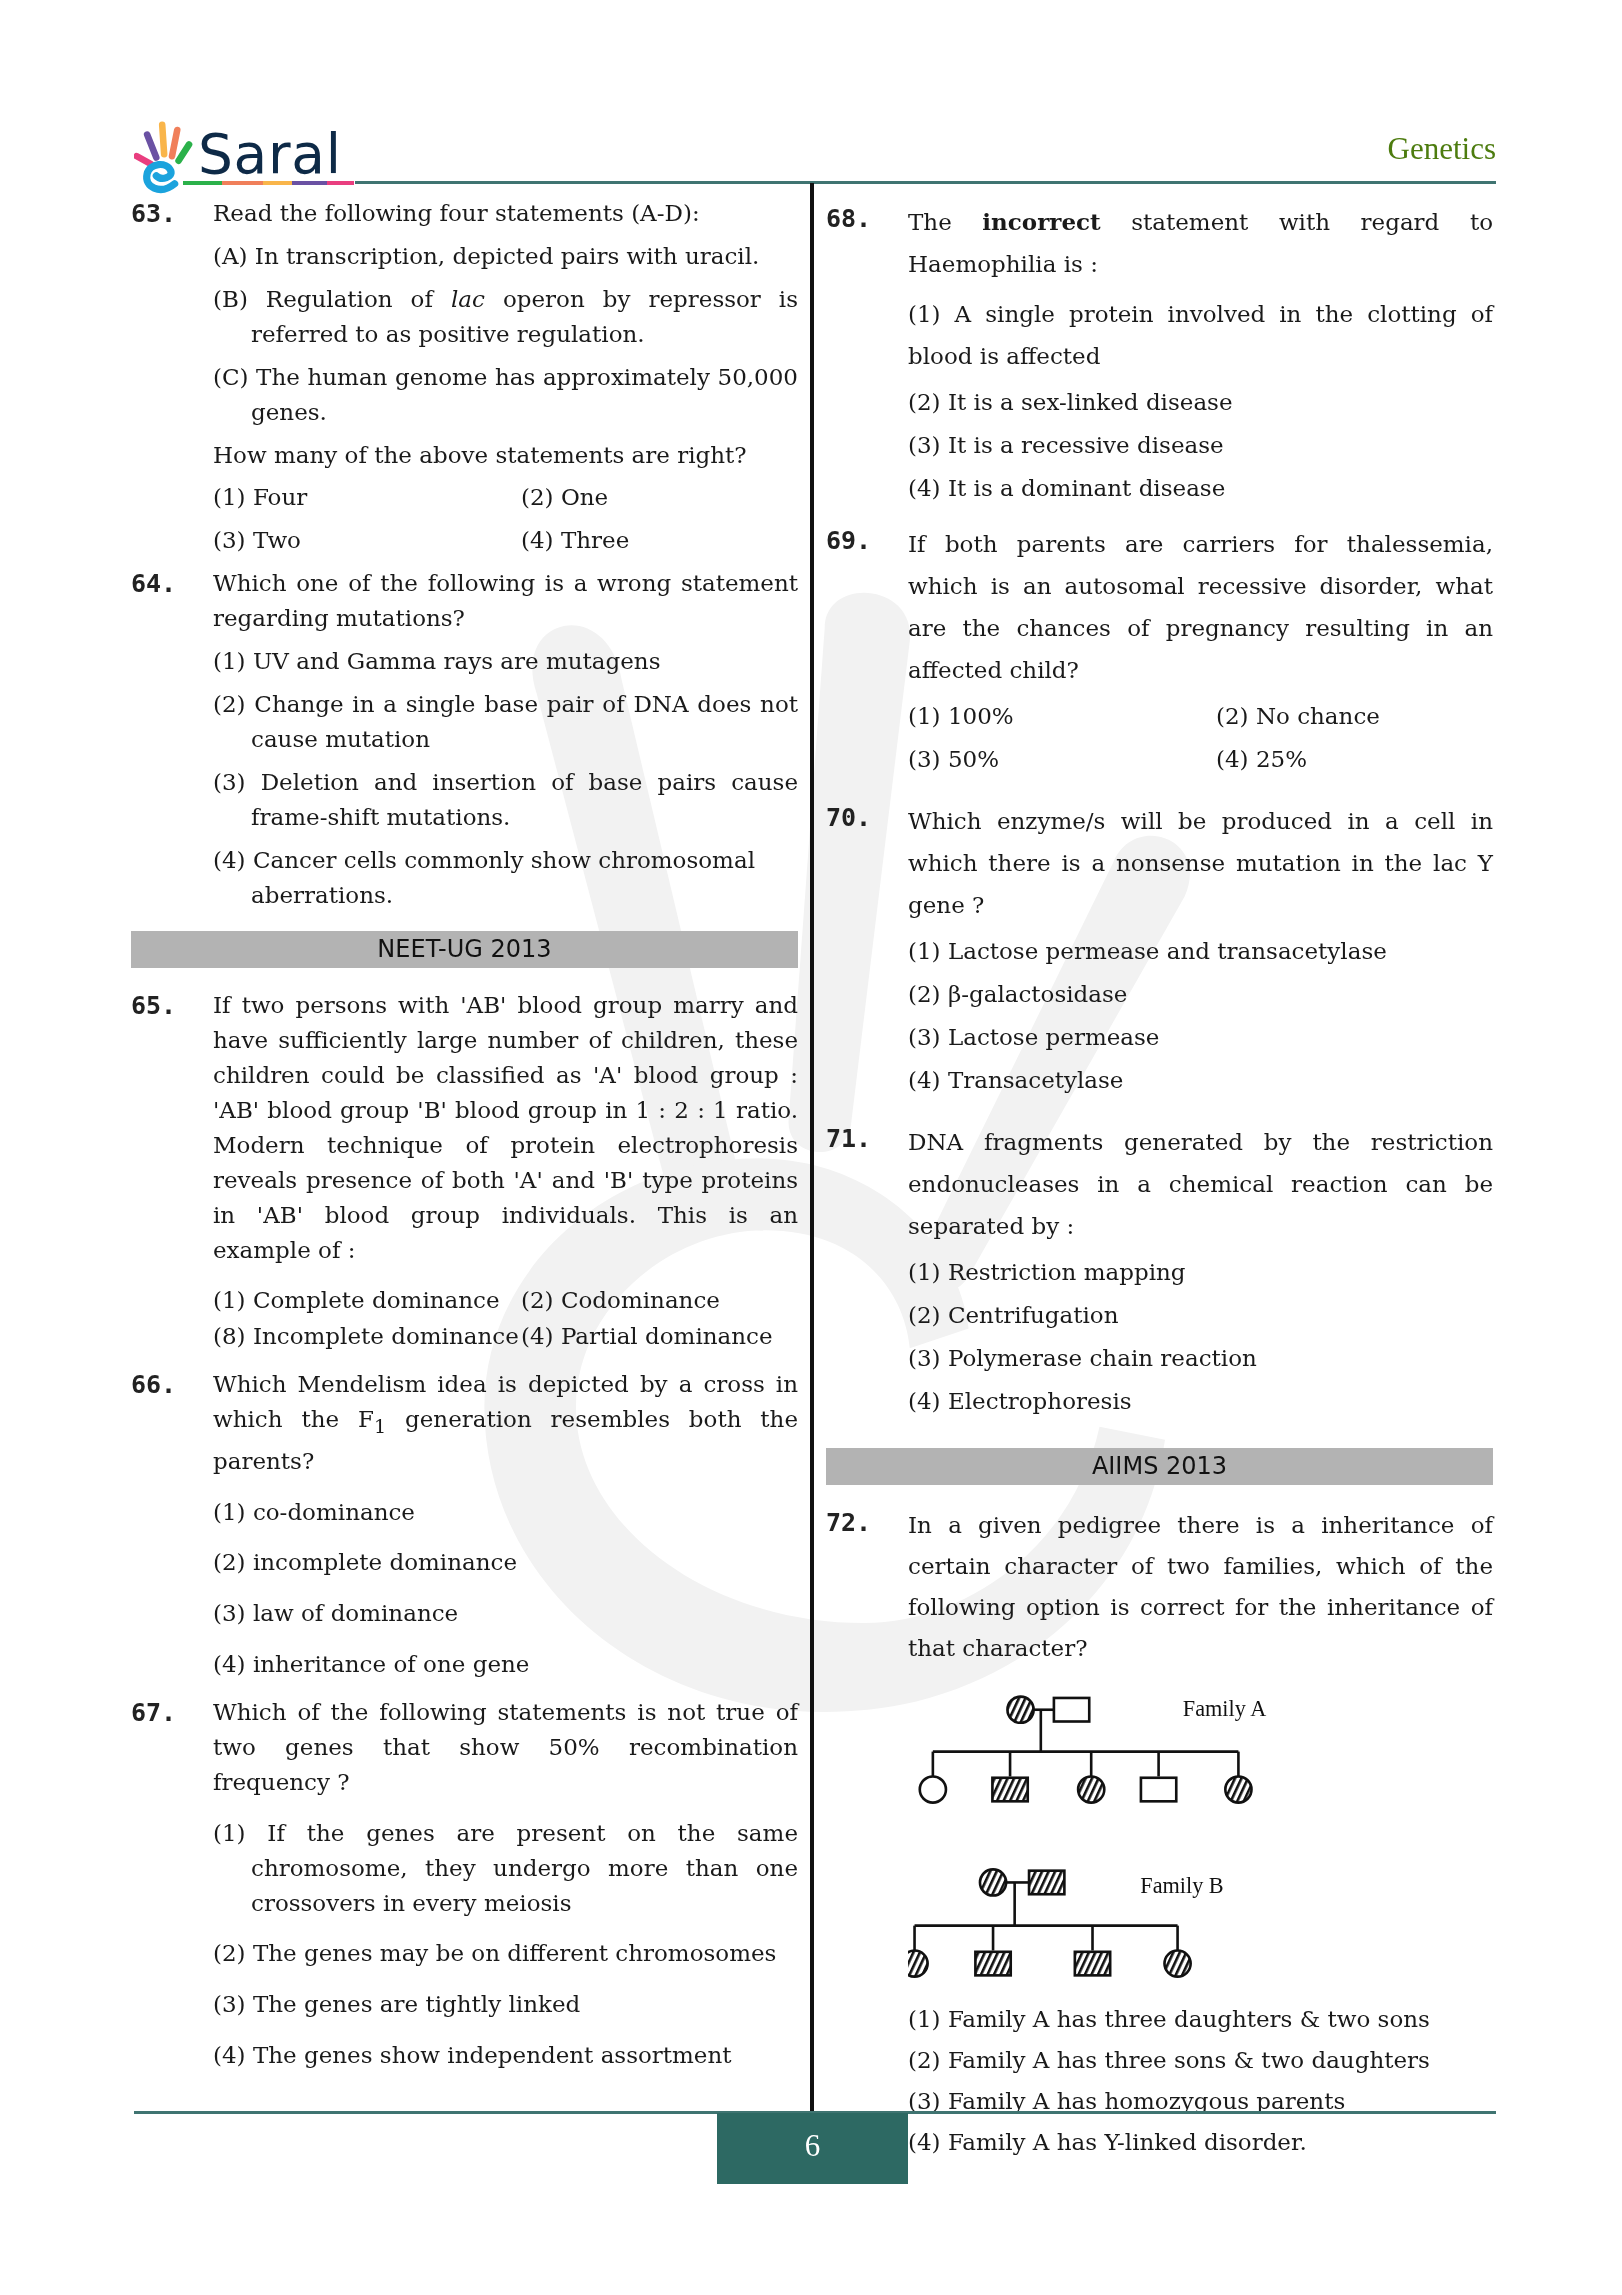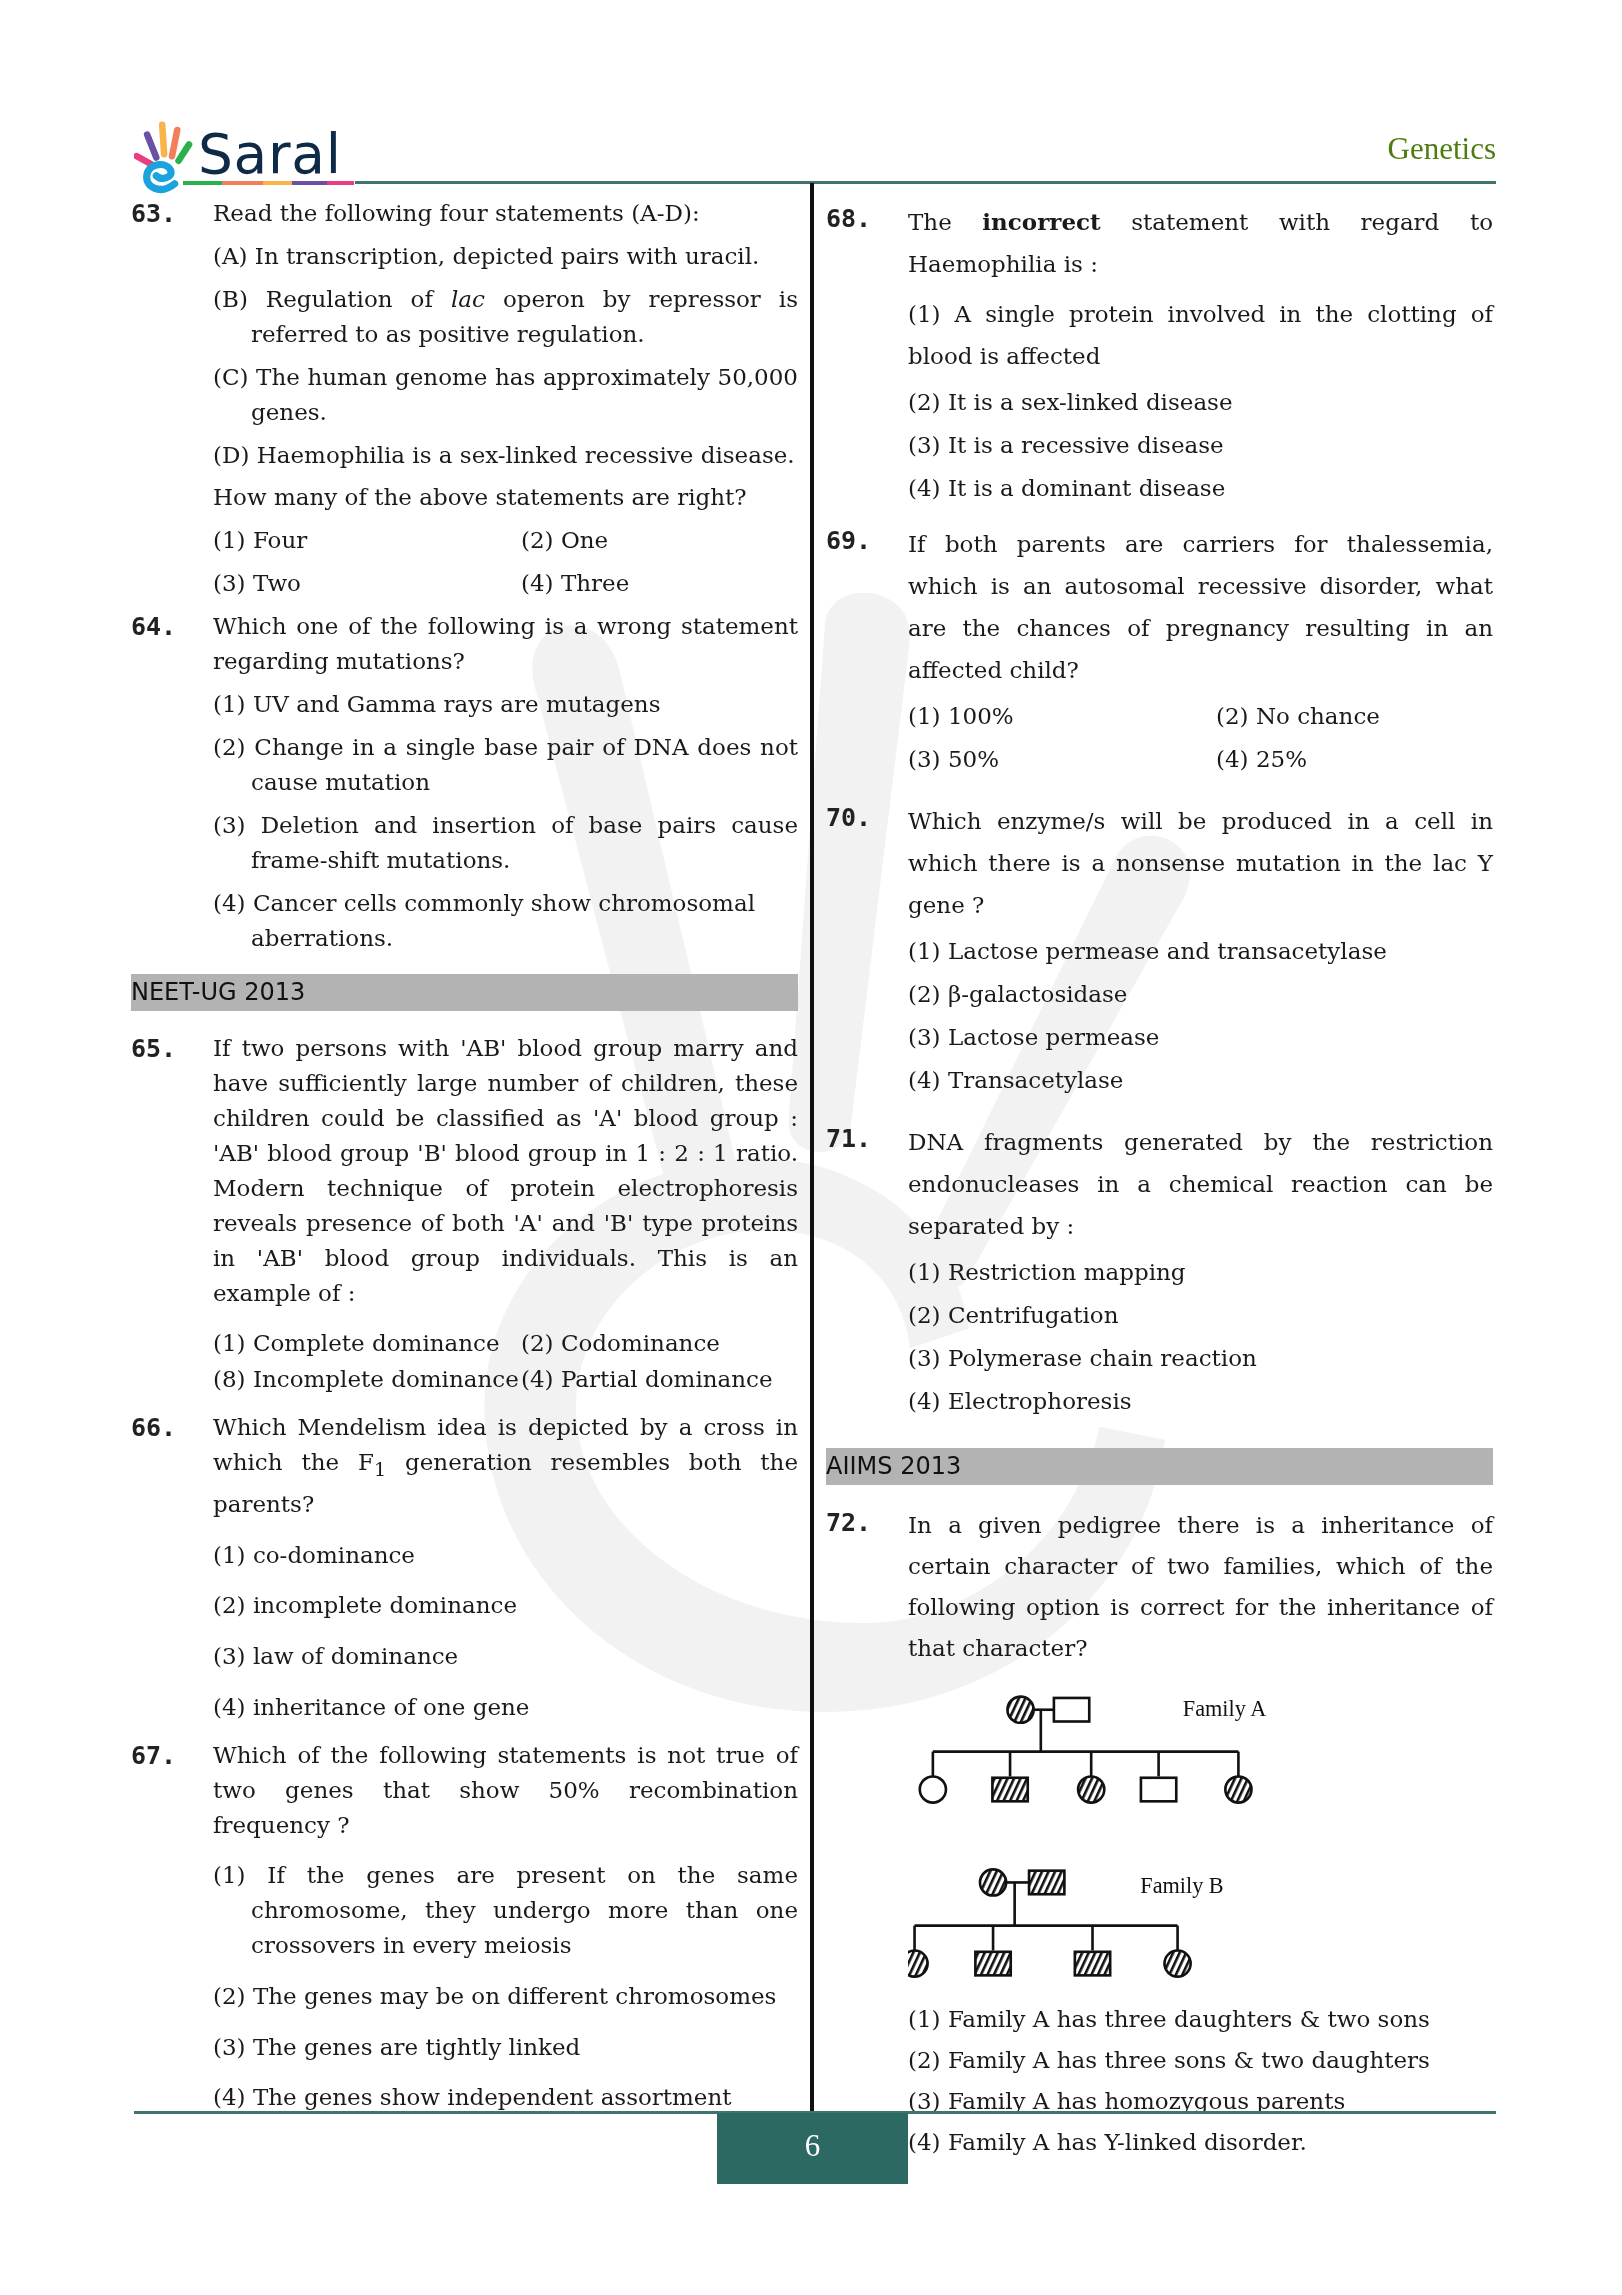--- a/index.html
+++ b/index.html
@@ -28,21 +28,21 @@
   .col { position: absolute; top: 196px; width: 667px; }
   .col.left { left: 131px; }
   .col.right { left: 826px; }
   .q { position: relative; padding-left: 82px; font-size: 23px; line-height: 35px; }
   .qnum { position: absolute; left: 0; top: 0; font-family: "DejaVu Sans Mono", monospace; font-size: 25px; font-weight: bold; color: #222; }
   .qtext { text-align: justify; }
   .opt { margin-top: 7.9px; }
   .opt.hang { padding-left: 38px; text-indent: -38px; }
   .grid2 { display: grid; grid-template-columns: 308px 1fr; row-gap: 8px; margin-top: 7.9px; }
   .section-bar {
-    background: #b3b3b3; height: 37px; line-height: 37px; 
+    background: #b3b3b3; height: 37px; line-height: 37px; text-align: center;
     font-family: "DejaVu Sans", sans-serif; font-size: 24px; color: #111;
   }
   b.em { font-weight: bold; }
   .pedigree { margin-top: 13px; }
   
   .footer-rule { position: absolute; left: 134px; top: 2111px; width: 1362px; height: 3.3px; background: #3f7471; }
   .page-num {
     position: absolute; left: 717px; top: 2113px; width: 191px; height: 71px;
     background: #2d6963; color: #fff; text-align: center; line-height: 65px;
     font-family: "Liberation Serif", serif; font-size: 31px;
@@ -84,21 +84,20 @@
 <div class="divider"></div>
 
 <div class="col left">
 
   <div class="q">
     <span class="qnum">63.</span>
     <div class="qtext">Read the following four statements (A-D):</div>
     <div class="opt">(A) In transcription, depicted pairs with uracil.</div>
     <div class="opt hang qtext"><span>(B) Regulation of </span><i>lac</i><span> operon by repressor is referred to as positive regulation.</span></div>
     <div class="opt hang qtext">(C) The human genome has approximately 50,000 genes.</div>
-    <div class="opt">(D) Haemophilia is a sex-linked recessive disease.</div>
     <div class="opt">How many of the above statements are right?</div>
     <div class="grid2">
       <div>(1) Four</div>
       <div>(2) One</div>
       <div>(3) Two</div>
       <div>(4) Three</div>
     </div>
   </div>
 
   <div class="q" style="margin-top:7.9px">

